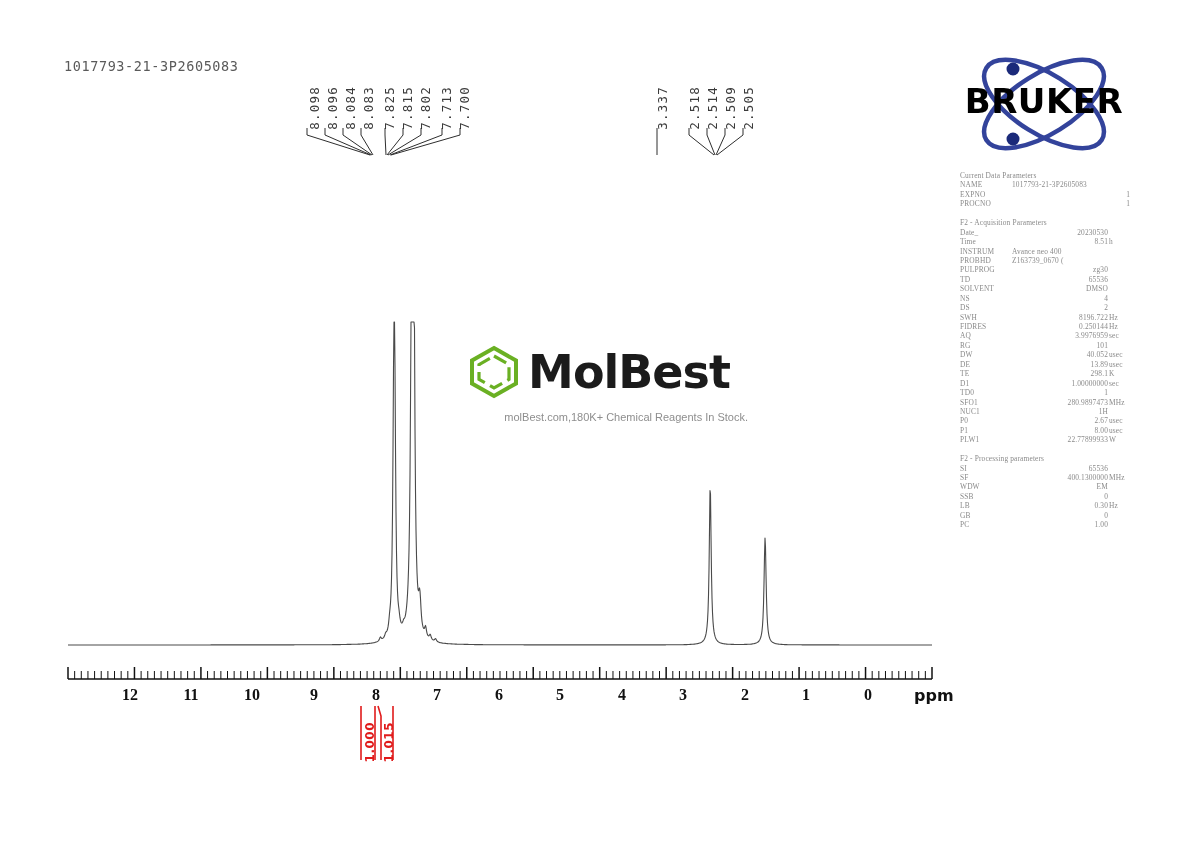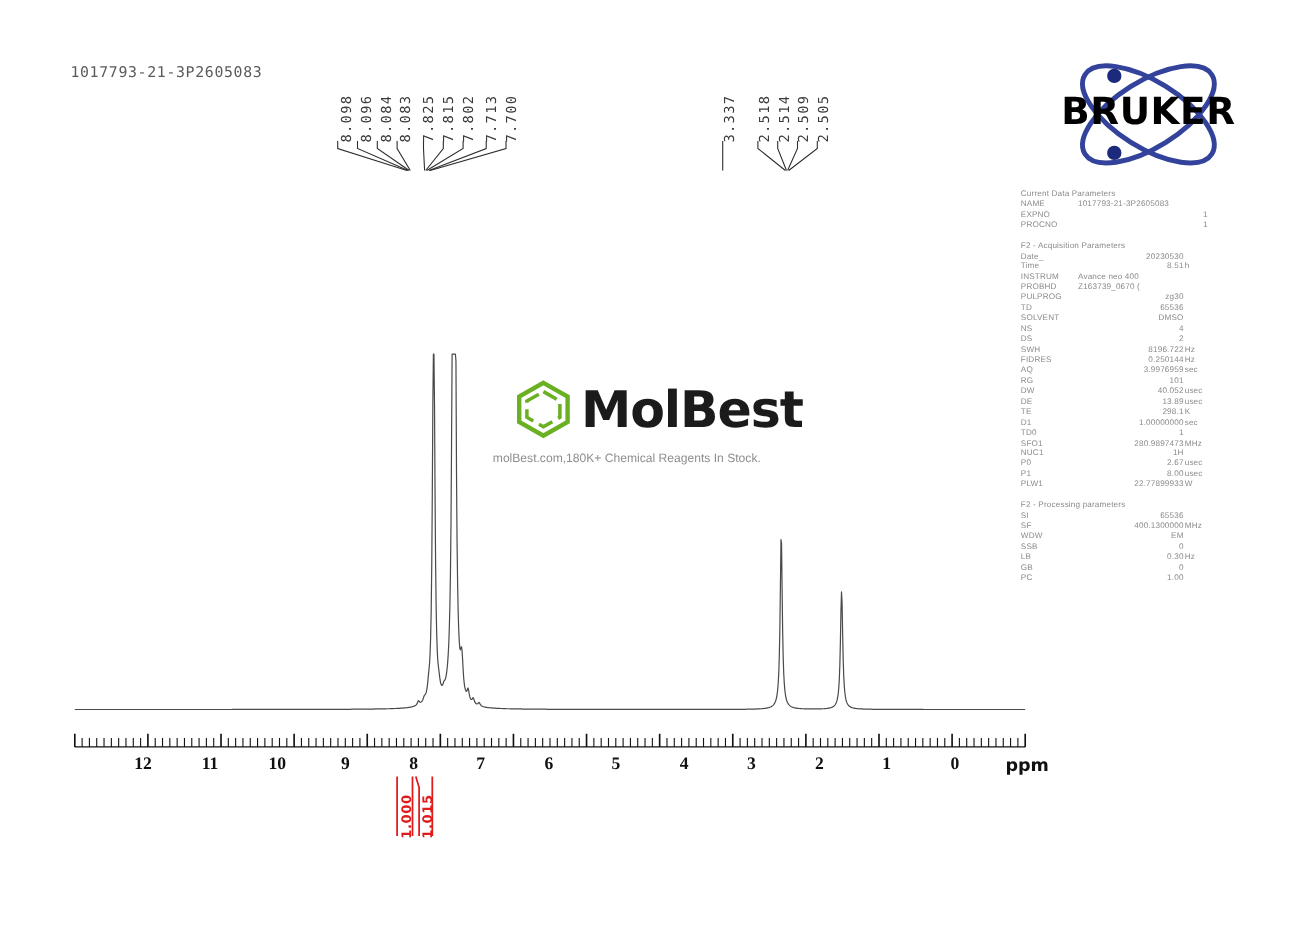--- a/index.html
+++ b/index.html
@@ -55,24 +55,24 @@
     position: absolute;
     left: 958px;
     top: 52px;
     width: 172px;
     height: 104px;
   }
 
   
   #parameter-panel {
     position: absolute;
-    left: 928px;
+    left: 960px;
     top: 171px;
     width: 170px;
-    font-family: Liberation Sans, sans-serif;
+    font-family: Liberation Serif, serif;
     font-size: 7.4px;
     line-height: 9.45px;
     color: #8a8a8a;
     letter-spacing: 0.15px;
   }
   .param-heading {
     white-space: pre;
     color: #8a8a8a;
   }
   .param-row {
@@ -106,21 +106,21 @@
     text-align: left;
   }
   .param-spacer { height: 9.45px; }
 
   
   #watermark {
     position: absolute;
     left: 448px;
     top: 343px;
     width: 300px;
-    text-align: left;
+    text-align: right;
   }
   #watermark-logo-row {
     display: flex;
     align-items: center;
     justify-content: center;
     gap: 6px;
     height: 58px;
   }
   #watermark-wordmark {
     font-family: "DejaVu Sans", sans-serif;

